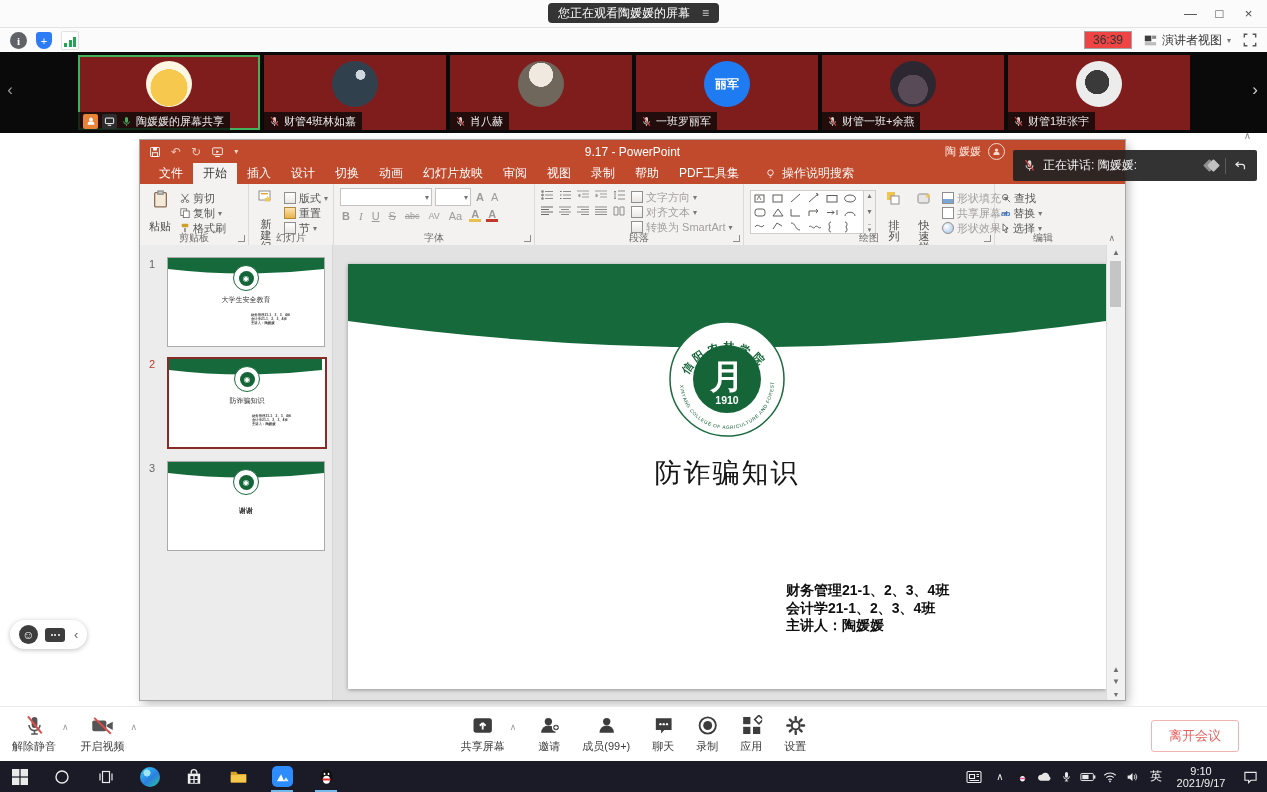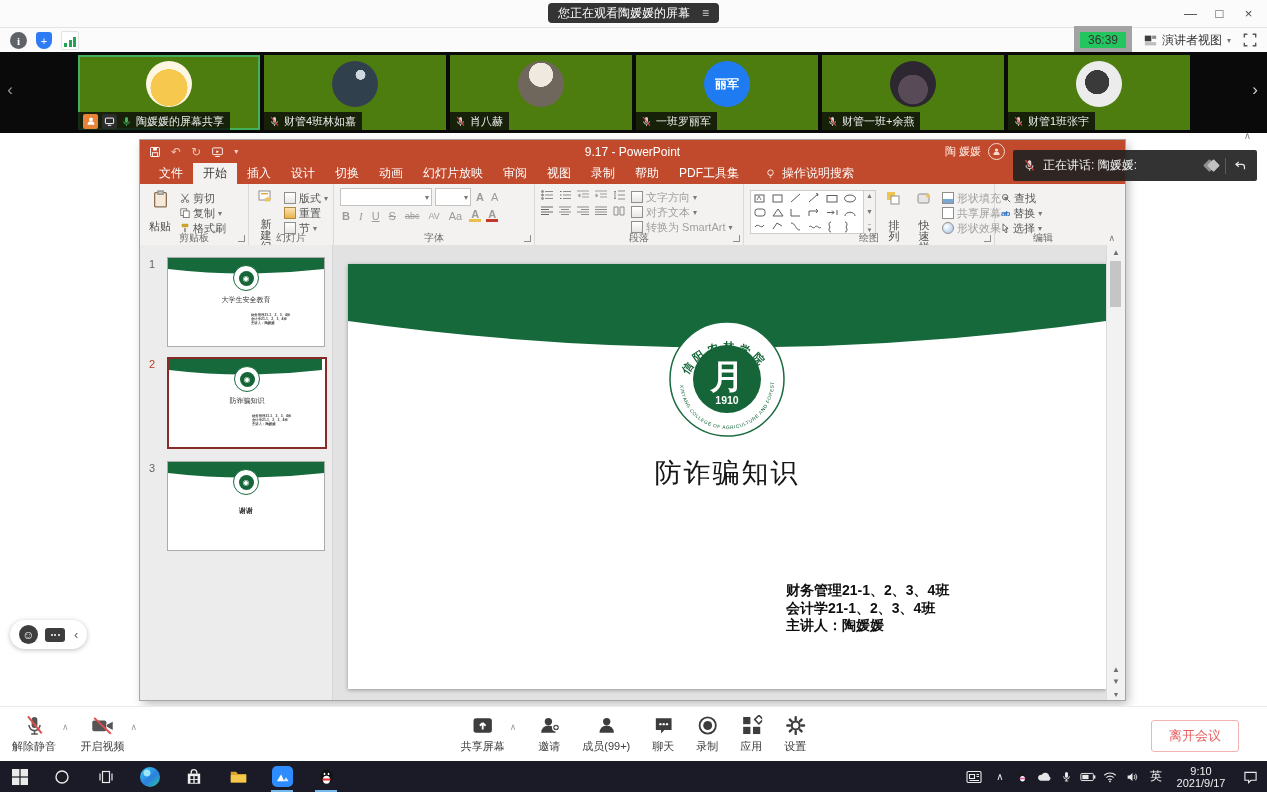--- a/index.html
+++ b/index.html
@@ -19,28 +19,28 @@
   
   .subbar{position:absolute;left:0;top:28px;width:100%;height:24px;background:#fbfbfb;border-bottom:1px solid #ededed;}
   .sb-left{position:absolute;left:10px;top:3px;display:flex;gap:9px;align-items:center;}
   .ic-info{width:17px;height:17px;border-radius:50%;background:#5f6368;color:#fff;font-size:11px;font-weight:bold;
     display:flex;align-items:center;justify-content:center;font-family:"Liberation Serif",serif;}
   .ic-shield{width:16px;height:17px;background:#2e7bf6;border-radius:3px 3px 8px 8px;color:#fff;font-size:11px;
     display:flex;align-items:center;justify-content:center;}
   .ic-signal{display:flex;align-items:flex-end;gap:1.5px;height:13px;padding:2px 2px;border:1px solid #e2e2e2;border-radius:2px;background:#fff;}
   .ic-signal b{width:3px;background:#21a453;display:block;}
   .sb-right{position:absolute;right:10px;top:2px;display:flex;gap:12px;align-items:center;height:20px;}
-  .timer{border:6px solid #a3a3a3;background:#22c55e;padding:1px 8px;font-size:12px;color:#333;}
+  .timer{border:1px solid #a3a3a3;background:#ef4444;padding:1px 8px;font-size:12px;color:#333;}
   .viewmode{display:flex;align-items:center;gap:5px;font-size:12px;color:#333;}
   .dd{font-size:8px;color:#777;}
 
   
   .strip{position:absolute;left:0;top:52px;width:100%;height:81px;background:#0a0a0a;}
   .strip-arrow{position:absolute;top:28px;color:#9a9a9a;font-size:17px;width:16px;text-align:center;}
-  .tile{position:absolute;top:3px;width:182px;height:75px;background:#4d7c0f;overflow:hidden;}
+  .tile{position:absolute;top:3px;width:182px;height:75px;background:#7f1d1d;overflow:hidden;}
   .tile.speaking{box-shadow:inset 0 0 0 2px #43b05c;}
   .av{position:absolute;left:50%;top:6px;transform:translateX(-50%);width:46px;height:46px;border-radius:50%;
     display:flex;align-items:center;justify-content:center;color:#fff;font-size:12px;font-weight:bold;}
   .av1{background:radial-gradient(circle at 50% 58%,#f6c94e 0 52%,#fdf6e2 53% 100%);}
   .av2{background:radial-gradient(circle at 62% 30%,#cdd8de 0 11%,#31404d 12% 100%);}
   .av3{background:radial-gradient(circle at 50% 30%,#efe9e0 0 30%,#6f665c 31% 100%);}
   .av4{background:#1f7bf2;}
   .av5{background:radial-gradient(circle at 50% 62%,#584a57 0 40%,#2c2731 41% 100%);}
   .av6{background:radial-gradient(circle at 46% 46%,#3a3a3a 0 34%,#ececec 35% 100%);}
   .nm{position:absolute;left:0;bottom:0;background:rgba(8,8,8,.78);height:18px;display:flex;align-items:center;

